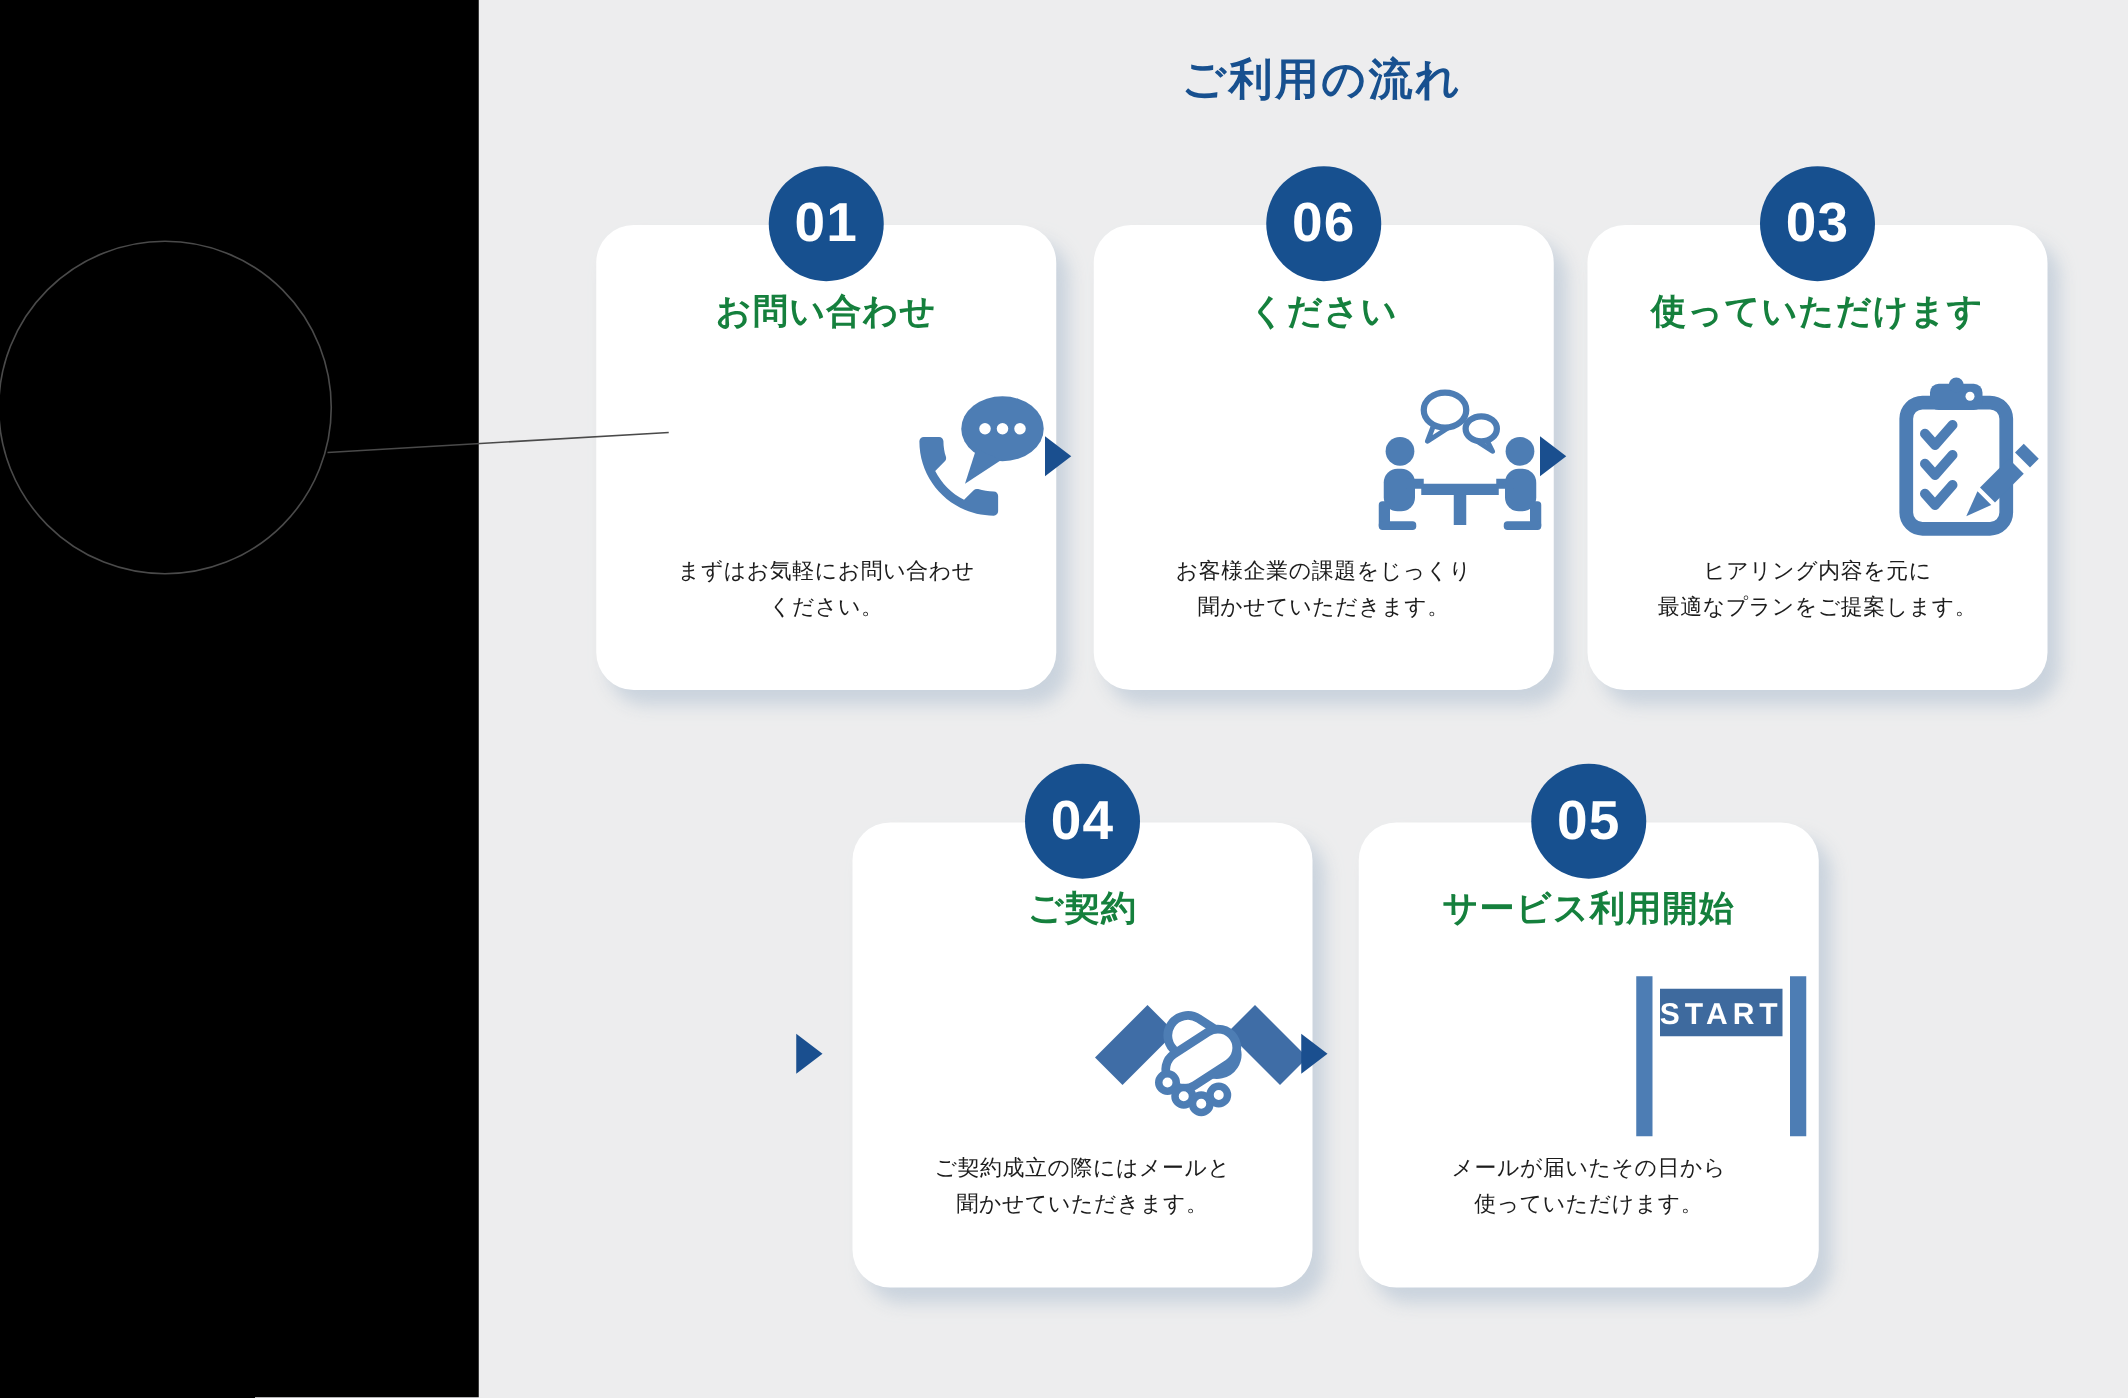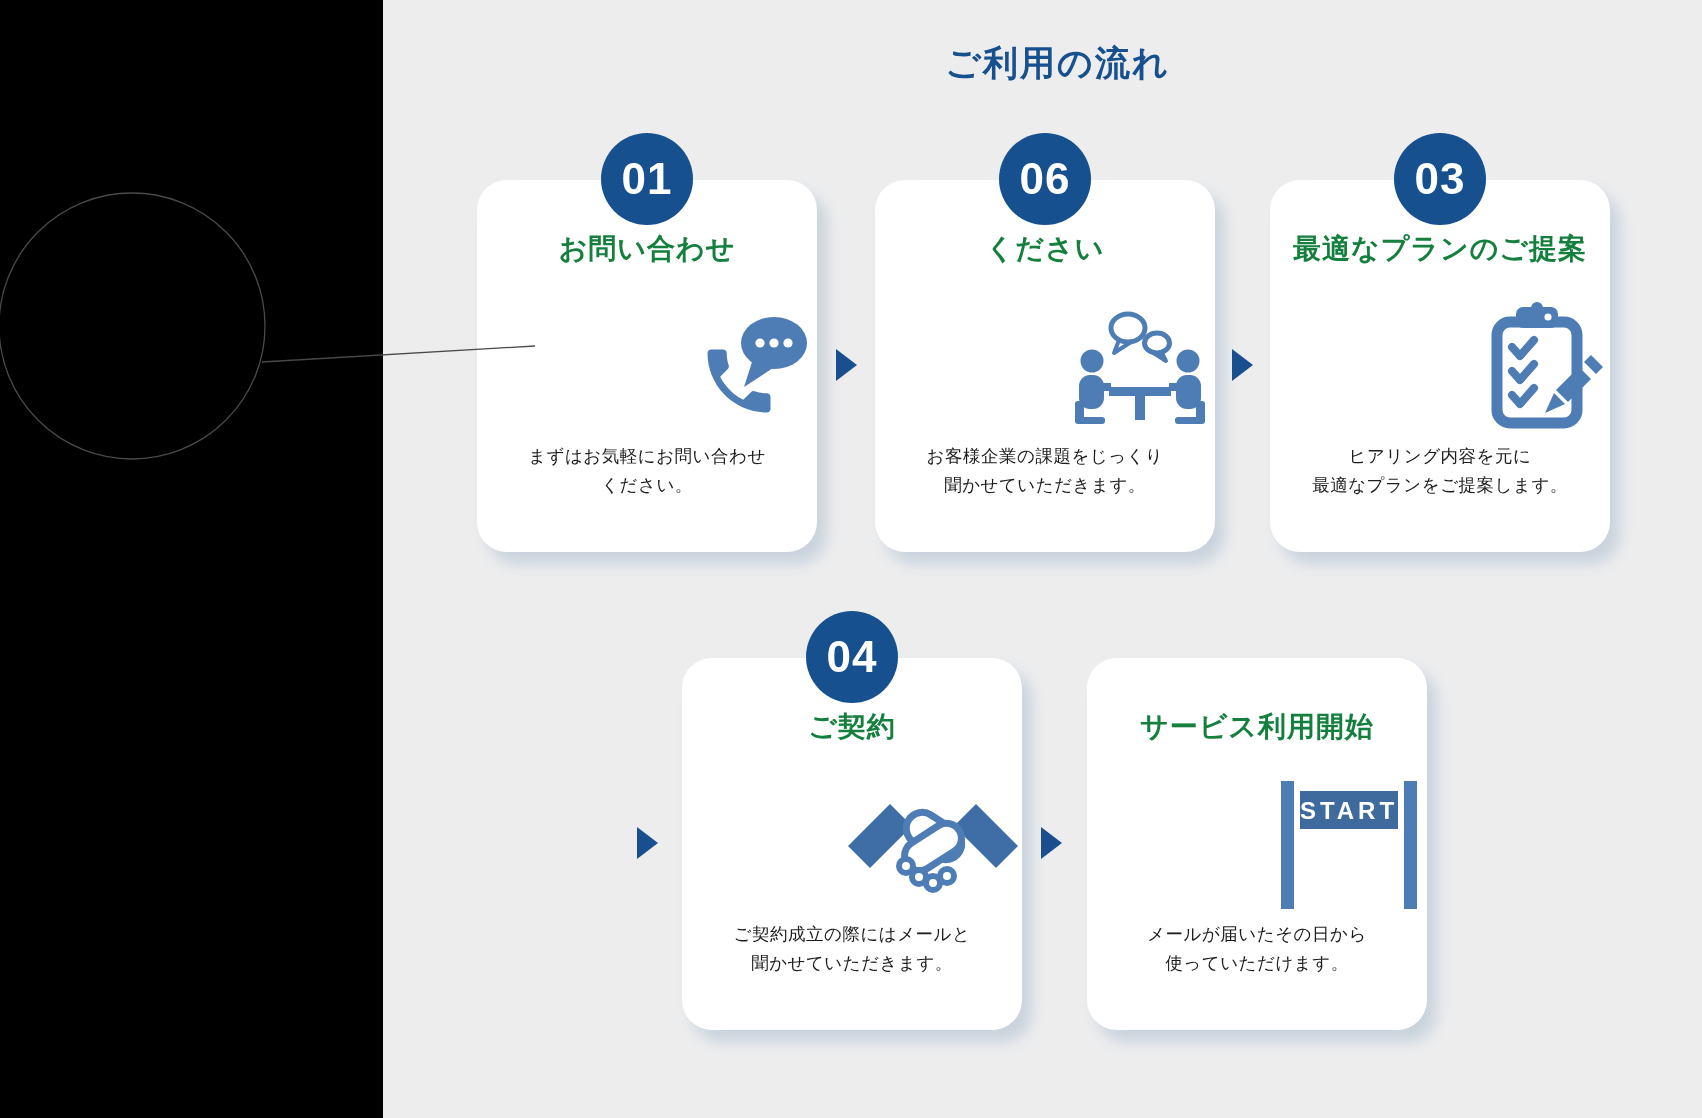--- a/index.html
+++ b/index.html
@@ -29,21 +29,21 @@
     left:383px;top:40px;width:1319px;
     text-align:center;
     font-size:35px;font-weight:bold;
     letter-spacing:2px;
     color:#17508f;
     z-index:10;
     padding-left:15px;
   }
   .card{
     position:absolute;
-    width:340px;height:372px;
+    width:368px;height:372px;
     background:#fff;
     border-radius:30px;
     box-shadow:10px 12px 14px rgba(183,196,212,.65);
     text-align:center;
     z-index:10;
   }
   .c1{left:477px;top:180px;}
   .c2{left:875px;top:180px;}
   .c3{left:1270px;top:180px;}
   .c4{left:682px;top:658px;}
@@ -149,21 +149,21 @@
       </svg>
     </div>
     <div class="card-desc">
       <span>お客様企業の課題をじっくり</span>
       <span>聞かせていただきます。</span>
     </div>
   </div>
 
   <div class="card c3">
     <div class="badge">03</div>
-    <div class="card-title">最適なプランのご提案</div>
+    <div class="card-title">使っていただけます</div>
     <div class="icon-box">
       <svg width="128" height="132" viewBox="0 0 128 132">
         <rect x="15" y="21" width="80" height="101" rx="13" fill="none" stroke="#4d7db4" stroke-width="11"></rect>
         <rect x="34" y="6" width="42" height="21" rx="7" fill="#4d7db4"></rect>
         <circle cx="55" cy="7" r="6" fill="#4d7db4"></circle>
         <circle cx="66" cy="16" r="3.6" fill="#fff"></circle>
         <polyline points="30,46 38,55 52,39" fill="none" stroke="#4d7db4" stroke-width="8" stroke-linecap="round" stroke-linejoin="round"></polyline>
         <polyline points="30,70 38,79 52,63" fill="none" stroke="#4d7db4" stroke-width="8" stroke-linecap="round" stroke-linejoin="round"></polyline>
         <polyline points="30,94 38,103 52,87" fill="none" stroke="#4d7db4" stroke-width="8" stroke-linecap="round" stroke-linejoin="round"></polyline>
         <line x1="80" y1="95" x2="103" y2="72" stroke="#4d7db4" stroke-width="17"></line>
@@ -196,20 +196,21 @@
         </g>
       </svg>
     </div>
     <div class="card-desc">
       <span>ご契約成立の際にはメールと</span>
       <span>聞かせていただきます。</span>
     </div>
   </div>
 
   <div class="card c5">
+    <div class="badge">05</div>
     <div class="card-title">サービス利用開始</div>
     <div class="icon-box">
       <svg width="156" height="136" viewBox="0 0 156 136">
         <rect x="10" y="4" width="13" height="128" fill="#4d7db4"></rect>
         <rect x="133" y="4" width="13" height="128" fill="#4d7db4"></rect>
         <rect x="29" y="14" width="98" height="38" fill="#3e6a9e"></rect>
         <text x="78" y="42" text-anchor="middle" font-size="24" font-weight="bold" fill="#ffffff" letter-spacing="4" font-family="'Liberation Sans','DejaVu Sans',sans-serif">START</text>
       </svg>
     </div>
     <div class="card-desc">

